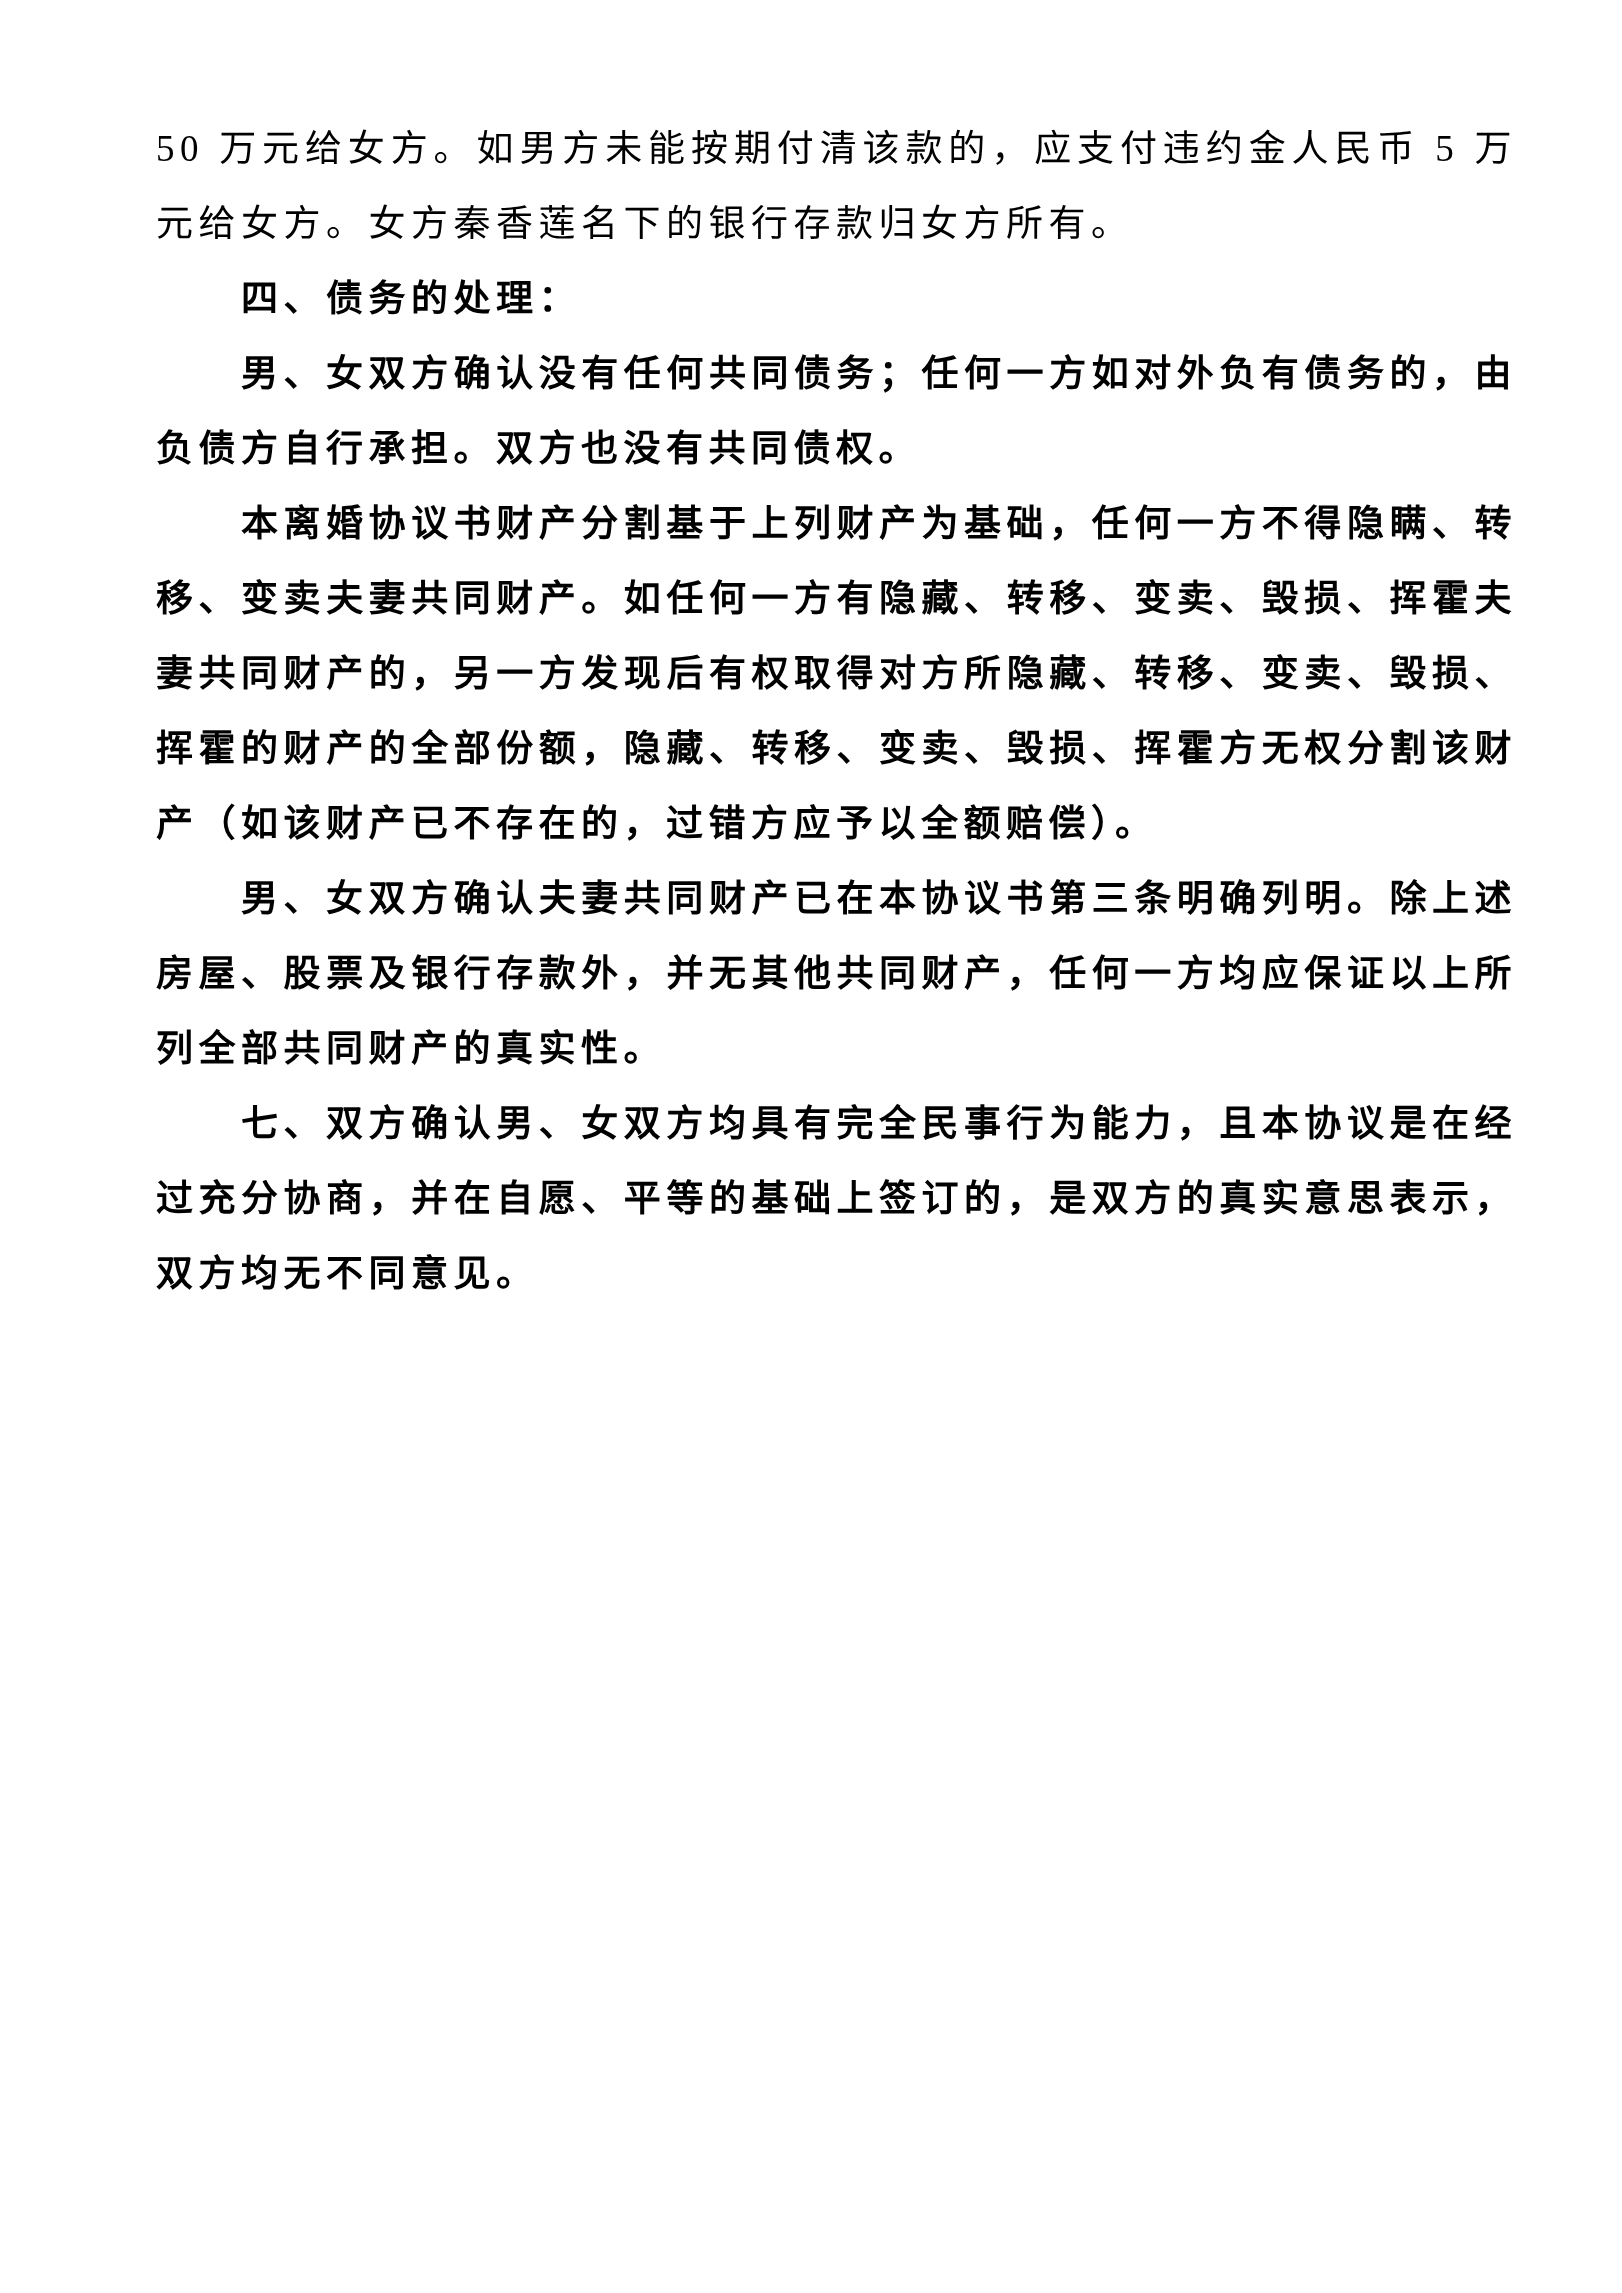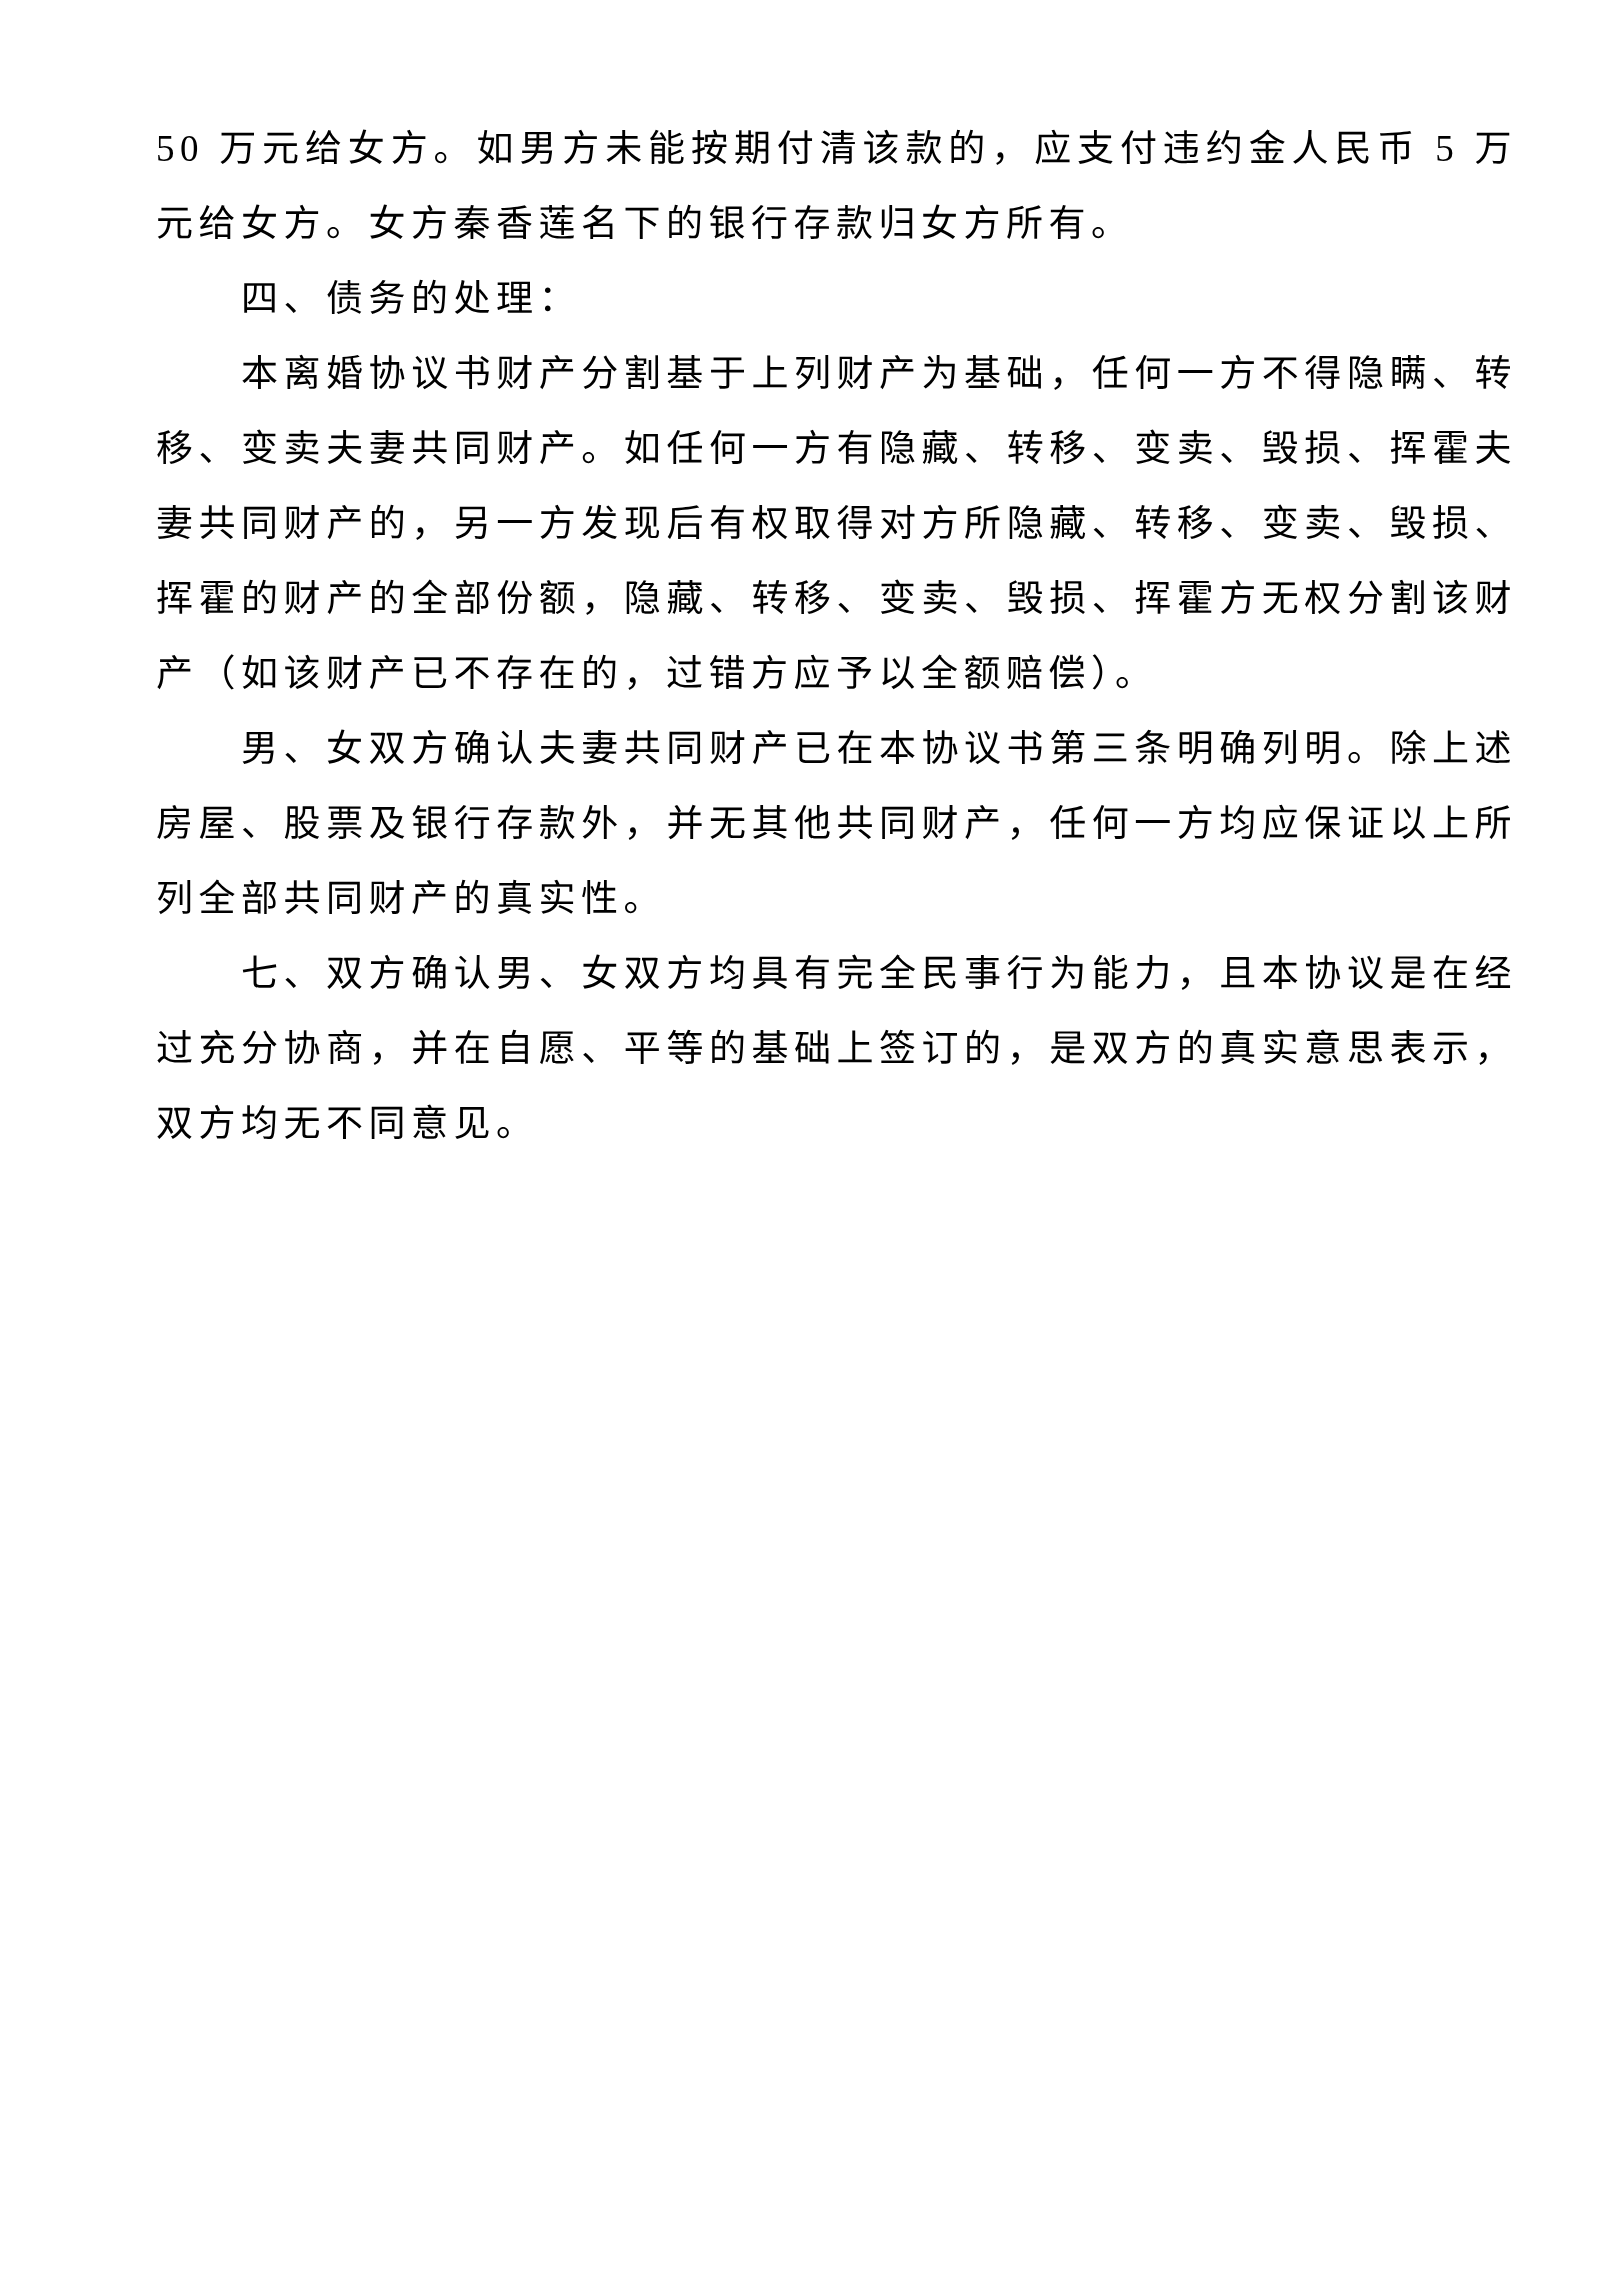--- a/index.html
+++ b/index.html
@@ -30,27 +30,29 @@
     word-break: normal;
     overflow-wrap: break-word;
   }
   .para {
     margin: 0;
     padding: 0;
     text-indent: 0;
   }
   .para.indent {
     text-indent: 85px; 
+    font-weight: bold;
   }
 </style>
 </head>
 <body>
 
 <div class="page">
   <div class="doc-body">
     <p class="para">50 万元给女方。如男方未能按期付清该款的，应支付违约金人民币 5 万元给女方。女方秦香莲名下的银行存款归女方所有。</p>
     <p class="para indent">四、债务的处理：</p>
+    <p class="para indent">男、女双方确认没有任何共同债务；任何一方如对外负有债务的，由负债方自行承担。双方也没有共同债权。</p>
     <p class="para indent">本离婚协议书财产分割基于上列财产为基础，任何一方不得隐瞒、转移、变卖夫妻共同财产。如任何一方有隐藏、转移、变卖、毁损、挥霍夫妻共同财产的，另一方发现后有权取得对方所隐藏、转移、变卖、毁损、挥霍的财产的全部份额，隐藏、转移、变卖、毁损、挥霍方无权分割该财产（如该财产已不存在的，过错方应予以全额赔偿）。</p>
     <p class="para indent">男、女双方确认夫妻共同财产已在本协议书第三条明确列明。除上述房屋、股票及银行存款外，并无其他共同财产，任何一方均应保证以上所列全部共同财产的真实性。</p>
     <p class="para indent">七、双方确认男、女双方均具有完全民事行为能力，且本协议是在经过充分协商，并在自愿、平等的基础上签订的，是双方的真实意思表示，双方均无不同意见。</p>
   </div>
 </div>
 
 
 </body></html>

